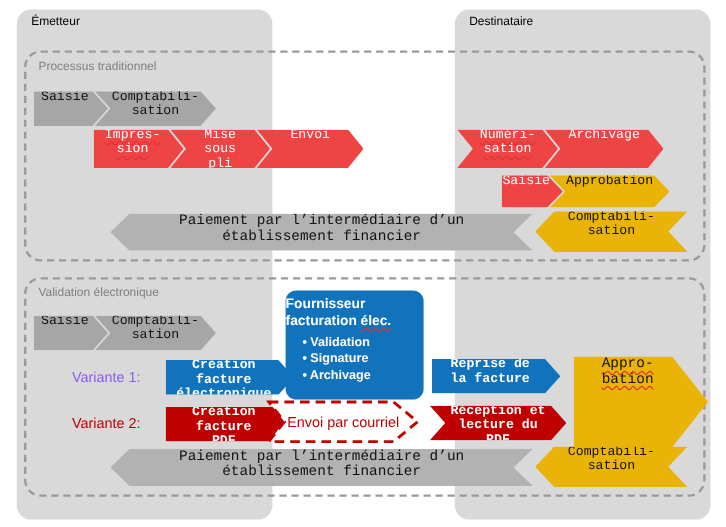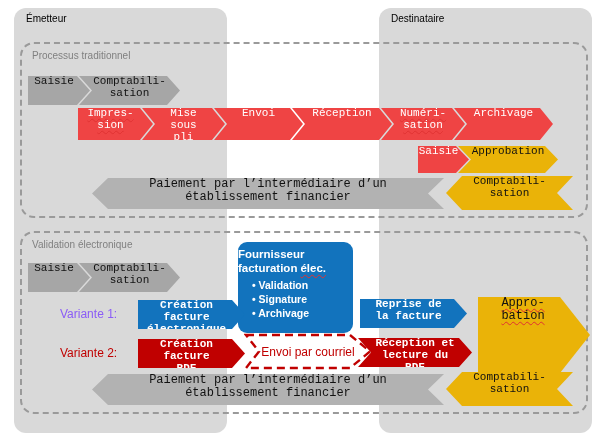--- a/index.html
+++ b/index.html
@@ -32,21 +32,21 @@
   .variant-label{position:absolute;font-size:12px;width:80px;}
   .v1{color:#8b5cf6;}
   .v2{color:#c00000;}
 
   .provider-box{position:absolute;left:238px;top:242px;width:115px;height:91px;background:#1273bd;
                 border-radius:9px;color:#fff;box-sizing:border-box;padding-top:6px;}
   .provider-title{text-align:left;font-size:11.5px;font-weight:bold;line-height:1.2;}
   .provider-bullets{margin:2px 0 0 14px;font-size:10.5px;font-weight:bold;line-height:1.35;}
   .provider-bullets .b::before{content:"• ";}
 
-  .email-shape{position:absolute;left:244px;top:333px;width:128px;height:37px;}
+  .email-shape{position:absolute;left:222px;top:333px;width:128px;height:37px;}
   .email-shape svg{position:absolute;left:0;top:0;}
   .email-text{position:absolute;left:12px;top:0;width:104px;height:37px;display:flex;align-items:center;
               justify-content:center;color:#c00000;font-size:12px;white-space:nowrap;}
 
   .big-appro{font-size:12px;color:#111;}
 </style>
 </head>
 <body>
 
 <div class="canvas">
@@ -70,23 +70,20 @@
   <div class="shape cp-flat g-dark" style="left:78px;top:108px;width:75px;height:32px;">
     <span class="line sq">Impres-</span>
     <span class="line sq">sion</span>
   </div>
   <div class="shape cp-notch g-dark" style="left:142px;top:108px;width:83px;height:32px;">
     <span class="line">Mise sous</span>
     <span class="line">pli</span>
   </div>
   <div class="shape cp-notch g-dark" style="left:214px;top:108px;width:89px;height:32px;">
     <span class="line">Envoi</span>
-  </div>
-  <div class="shape cp-notch g-dark" style="left:292px;top:108px;width:100px;height:32px;">
-    <span class="line">Réception</span>
   </div>
   <div class="shape cp-notch g-dark" style="left:381px;top:108px;width:84px;height:32px;">
     <span class="line sq">Numéri-</span>
     <span class="line sq">sation</span>
   </div>
   <div class="shape cp-notch g-dark" style="left:454px;top:108px;width:99px;height:32px;">
     <span class="line">Archivage</span>
   </div>
 
   <div class="shape cp-flat g-dark" style="left:418px;top:146px;width:51px;height:27px;">

